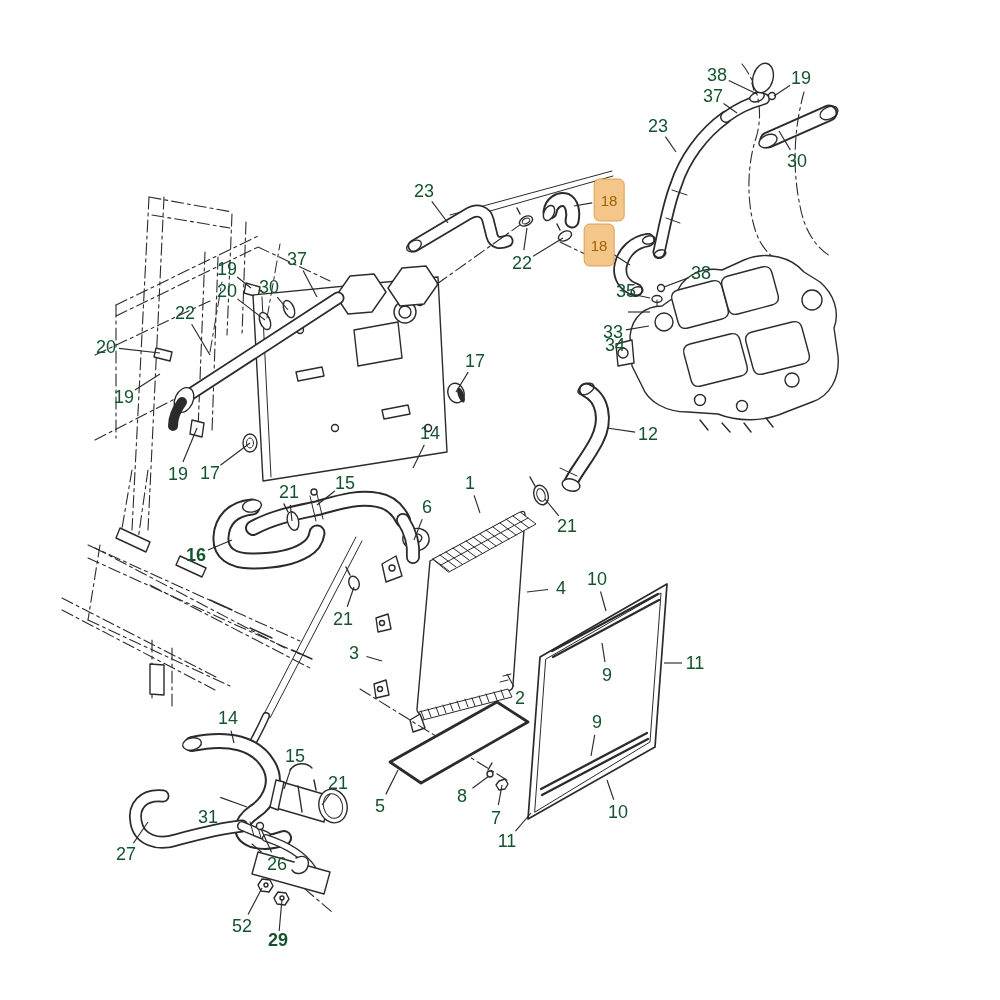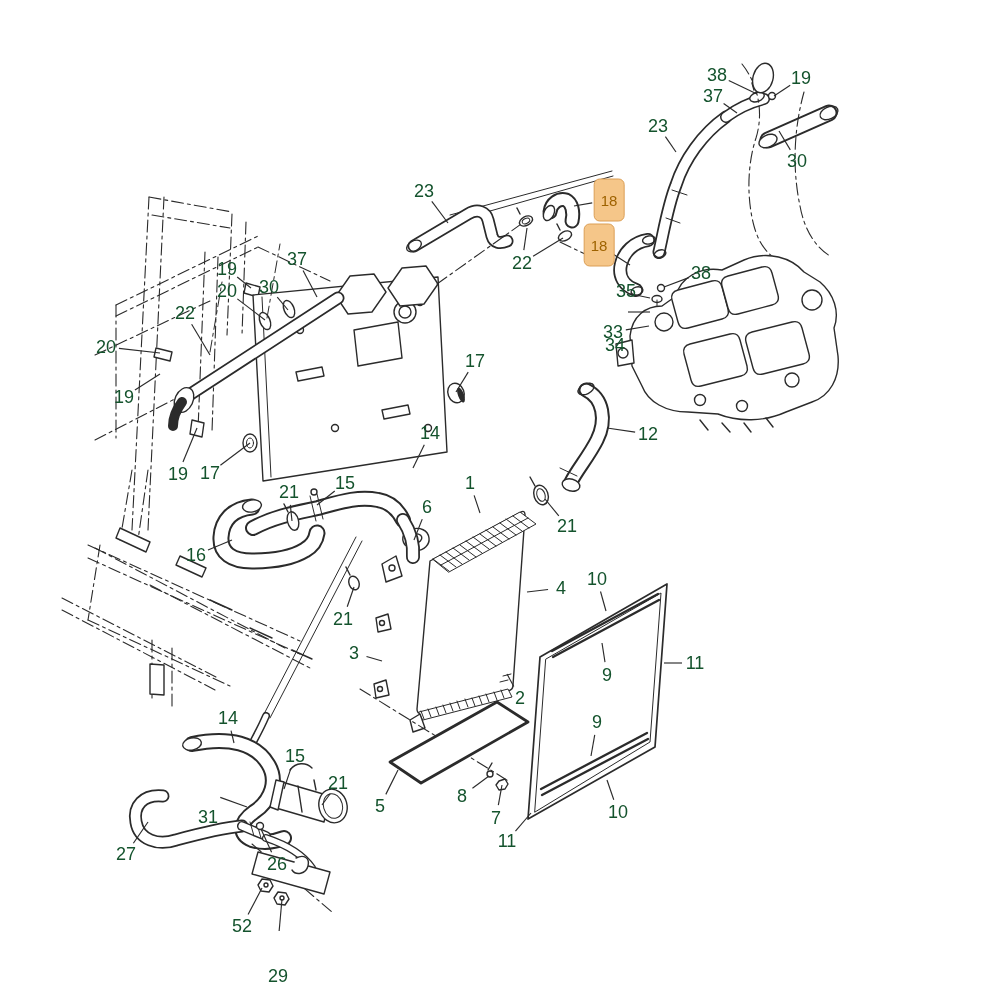--- a/index.html
+++ b/index.html
@@ -344,21 +344,21 @@
       <div class="callout" style="left: 613px; top: 332px;">33</div>
       <div class="callout" style="left: 227px; top: 269px;">19</div>
       <div class="callout" style="left: 227px; top: 291px;">20</div>
       <div class="callout" style="left: 269px; top: 287px;">30</div>
       <div class="callout" style="left: 297px; top: 259px;">37</div>
       <div class="callout" style="left: 185px; top: 313px;">22</div>
       <div class="callout" style="left: 106px; top: 347px;">20</div>
       <div class="callout" style="left: 124px; top: 397px;">19</div>
       <div class="callout" style="left: 178px; top: 474px;">19</div>
       <div class="callout" style="left: 210px; top: 473px;">17</div>
-      <div class="callout" style="left: 196px; top: 555px;">16</div>
+      <div class="callout" style="left: 196px; top: 555px; font-weight: bold;">16</div>
       <div class="callout" style="left: 289px; top: 492px;">21</div>
       <div class="callout" style="left: 345px; top: 483px;">15</div>
       <div class="callout" style="left: 475px; top: 361px;">17</div>
       <div class="callout" style="left: 430px; top: 433px;">14</div>
       <div class="callout" style="left: 470px; top: 483px;">1</div>
       <div class="callout" style="left: 427px; top: 507px;">6</div>
       <div class="callout" style="left: 648px; top: 434px;">12</div>
       <div class="callout" style="left: 567px; top: 526px;">21</div>
       <div class="callout" style="left: 343px; top: 619px;">21</div>
       <div class="callout" style="left: 354px; top: 653px;">3</div>
@@ -373,16 +373,16 @@
       <div class="callout" style="left: 380px; top: 806px;">5</div>
       <div class="callout" style="left: 462px; top: 796px;">8</div>
       <div class="callout" style="left: 496px; top: 818px;">7</div>
       <div class="callout" style="left: 228px; top: 718px;">14</div>
       <div class="callout" style="left: 295px; top: 756px;">15</div>
       <div class="callout" style="left: 338px; top: 783px;">21</div>
       <div class="callout" style="left: 208px; top: 817px;">31</div>
       <div class="callout" style="left: 126px; top: 854px;">27</div>
       <div class="callout" style="left: 277px; top: 864px;">26</div>
       <div class="callout" style="left: 242px; top: 926px;">52</div>
-      <div class="callout" style="left: 278px; top: 976px;">29</div>
+      <div class="callout" style="left: 278px; top: 940px; font-weight: bold;">29</div>
     </div>
 
 </div>
 
 </body></html>

